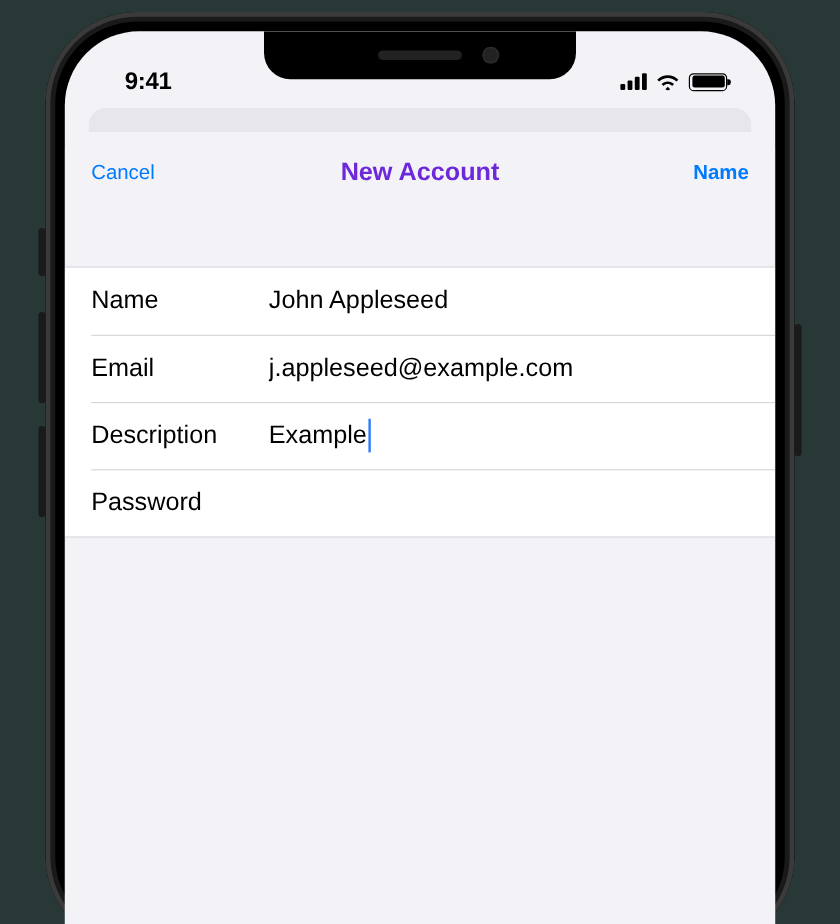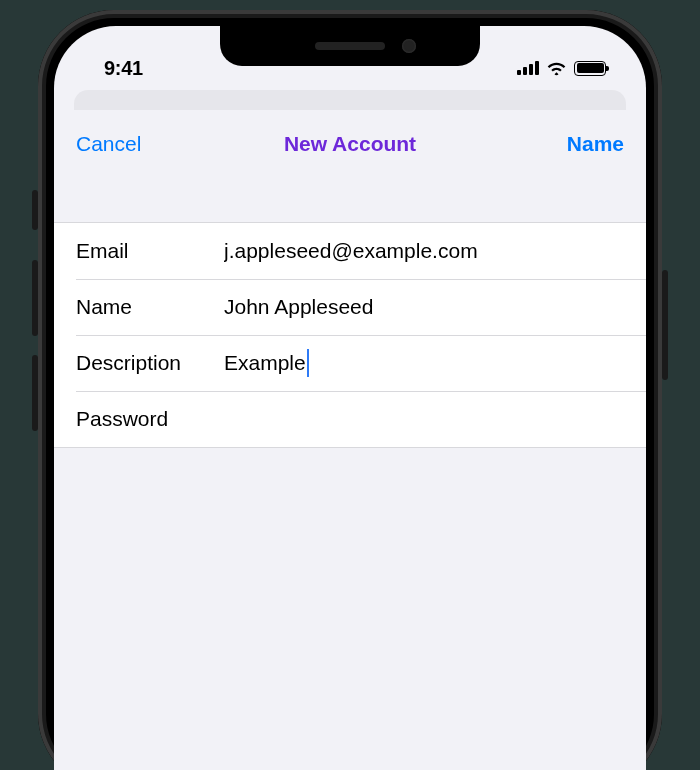--- a/index.html
+++ b/index.html
@@ -130,21 +130,21 @@
       height: 68px;
       display:flex;
       align-items:center;
       justify-content: space-between;
       padding: 0 22px;
     }
     .nav-left, .nav-right { min-width: 100px; }
     .nav-right { text-align: right; }
     .nav-btn {
       color: #007aff;
-      font-size: 21px;
+      font-size: 17px;
       background:none; border:none; cursor:pointer;
       font-family: inherit;
     }
     .nav-btn.bold { font-weight: 600; }
     .nav-title {
       font-size: 21px;
       font-weight: 600;
       color: #6d28d9;
       text-align:center;
       flex:1;
@@ -235,26 +235,26 @@
           <button class="nav-btn">Cancel</button>
         </div>
         <div class="nav-title">New Account</div>
         <div class="nav-right">
           <button class="nav-btn bold">Name</button>
         </div>
       </div>
 
       <div class="form-group">
         <div class="form-row">
+          <div class="form-label">Name</div>
+          <input class="form-input" type="text" value="John Appleseed" style="">
+        </div>
+        <div class="form-row">
           <div class="form-label">Email</div>
           <input class="form-input" type="text" value="j.appleseed@example.com" style="">
-        </div>
-        <div class="form-row">
-          <div class="form-label">Name</div>
-          <input class="form-input" type="text" value="John Appleseed" style="">
         </div>
         <div class="form-row">
           <div class="form-label">Description</div>
           <div class="input-wrap">
             <span>Example</span>
               <span class="cursor"></span>
           </div>
         </div>
         <div class="form-row">
           <div class="form-label">Password</div>

